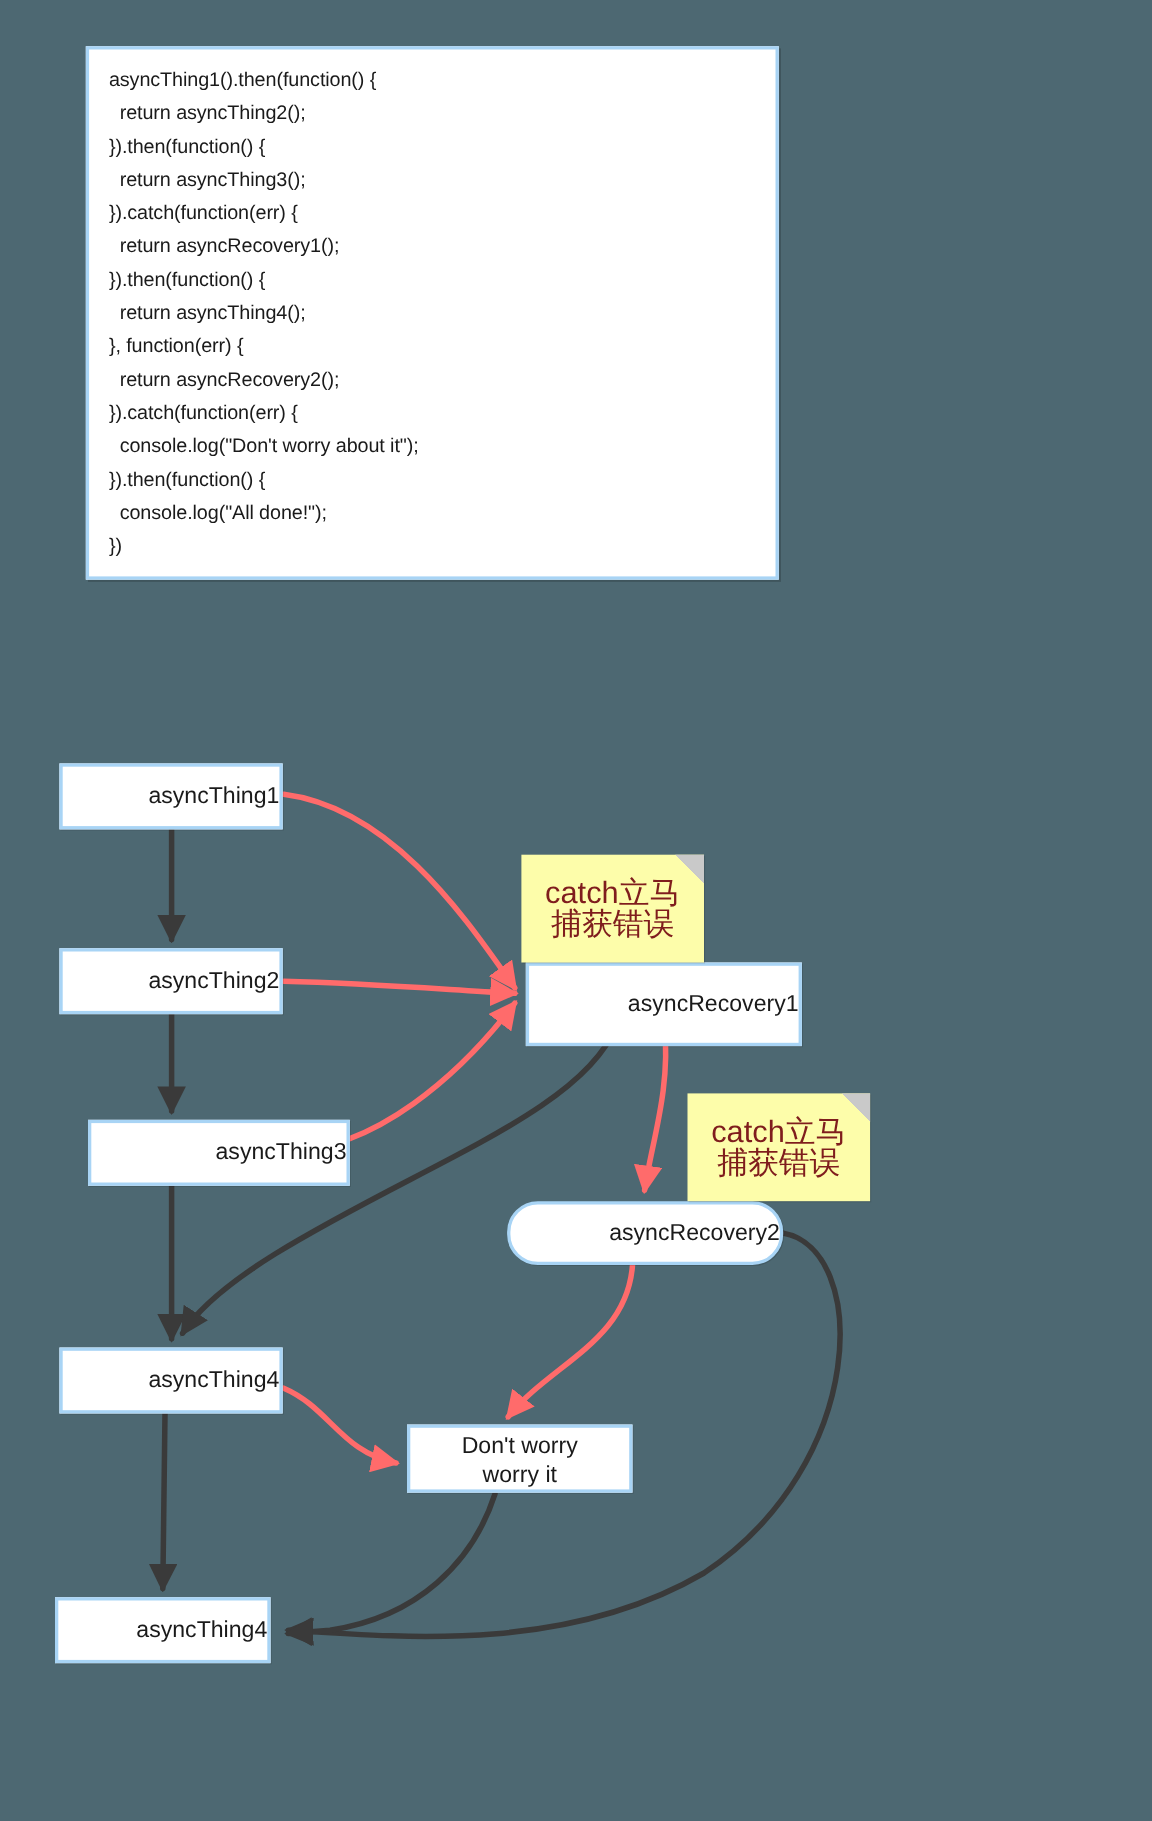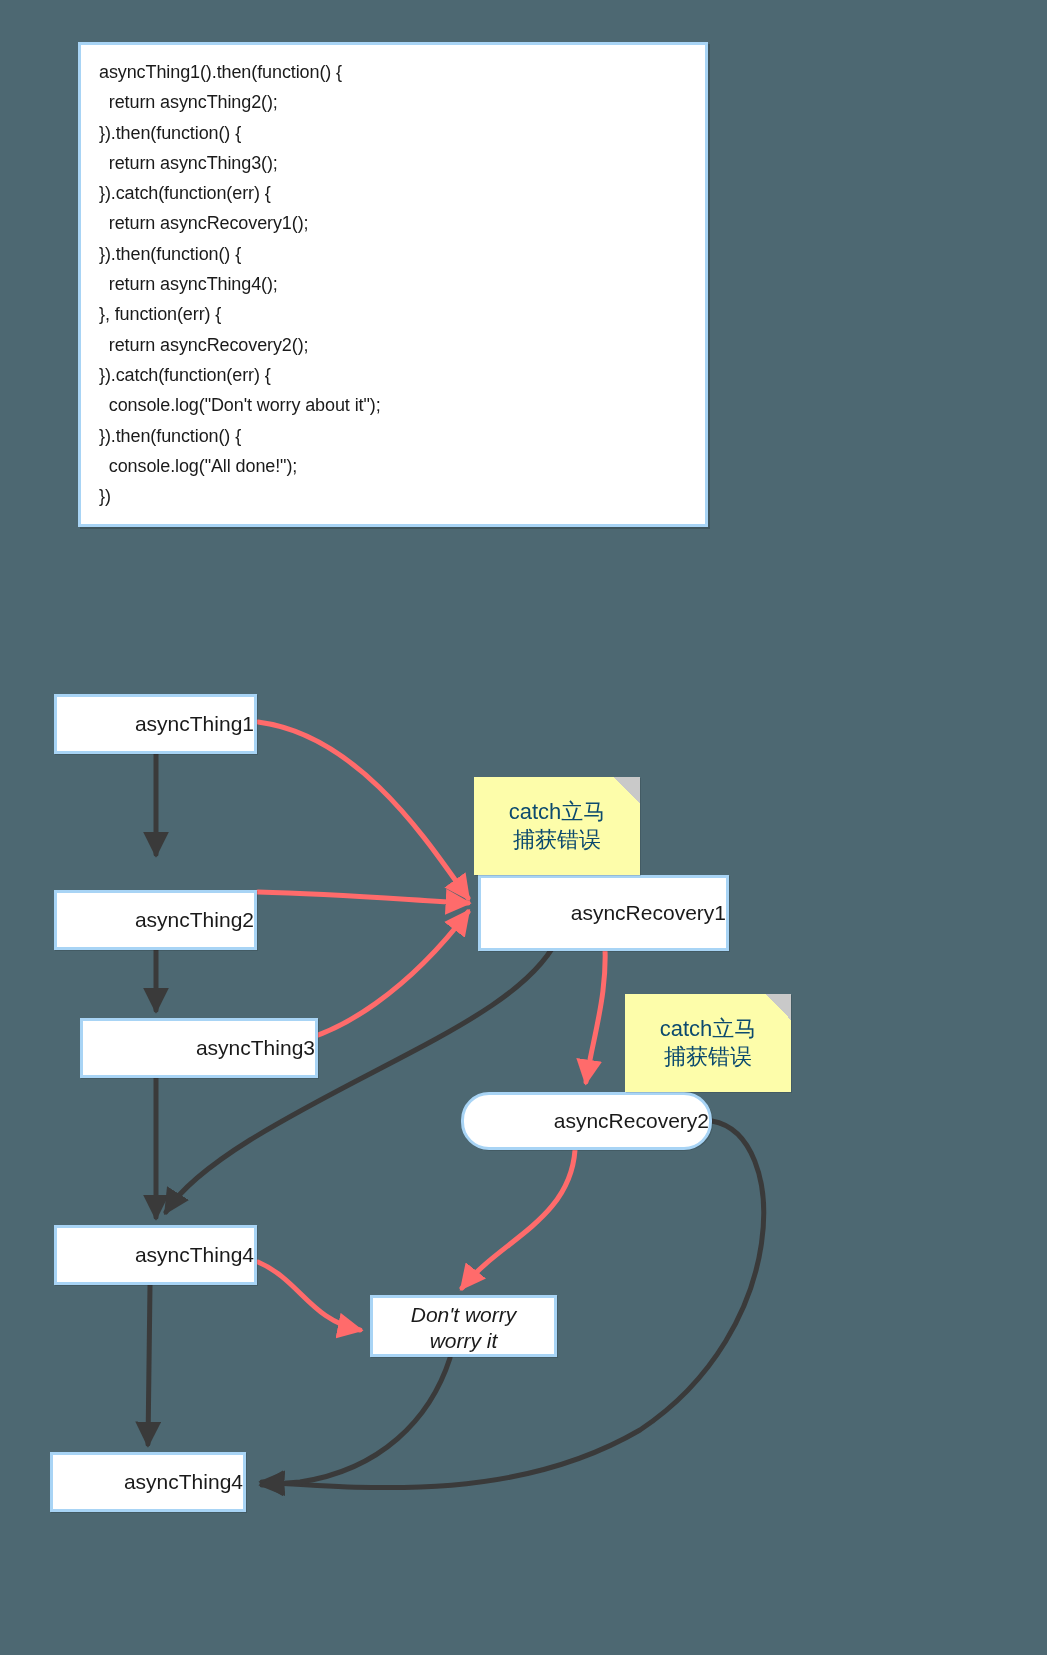--- a/index.html
+++ b/index.html
@@ -60,22 +60,22 @@
     line-height: 26px;
     text-align: center;
     box-shadow: 1px 1px 0 rgba(0,0,0,0.12);
   }
   .node span { display: block; }
   
   .note {
     position: absolute;
     background: #fdfdaa;
     box-sizing: border-box;
-    color: #0c4a6e;
-    font-size: 22px;
+    color: #7f1d1d;
+    font-size: 28px;
     line-height: 28px;
     text-align: center;
     display: flex;
     flex-direction: column;
     align-items: center;
     justify-content: center;
     box-shadow: 1px 1px 0 rgba(0,0,0,0.12);
   }
   .note-fold {
     position: absolute;
@@ -140,21 +140,21 @@
   console.log("Don't worry about it");
 }).then(function() {
   console.log("All done!");
 })</pre>
 </div>
 
 <div class="node" style="left:54px; top:694px; width:203px; height:60px;">
   <span>asyncThing1</span>
 </div>
 
-<div class="node" style="left:54px; top:890px; width:203px; height:60px;">
+<div class="node" style="left:54px; top:862px; width:203px; height:60px;">
   <span>asyncThing2</span>
 </div>
 
 <div class="node" style="left:54px; top:1018px; width:238px; height:60px;margin-left:26px;">
   <span>asyncThing3</span>
 </div>
 
 <div class="node" style="left:54px; top:1225px; width:203px; height:60px;">
   <span>asyncThing4</span>
 </div>
@@ -164,21 +164,21 @@
 </div>
 
 <div class="node" style="left:478px; top:875px; width:251px; height:76px;">
   <span>asyncRecovery1</span>
 </div>
 
 <div class="node" style="left:461px; top:1092px; width:251px; height:58px;border-radius:28px;">
   <span>asyncRecovery2</span>
 </div>
 
-<div class="node" style="left:370px; top:1295px; width:187px; height:62px; flex-direction:column;font-style:italic;">
+<div class="node" style="left:370px; top:1295px; width:205px; height:62px; flex-direction:column;">
   <span>Don't worry</span>
   <span>worry it</span>
 </div>
 
 <div class="note" style="left:474px; top:777px; width:166px; height:98px;">
   <span class="note-fold"></span>
   <span class="note-line">catch立马</span>
   <span class="note-line">捕获错误</span>
 </div>
 

